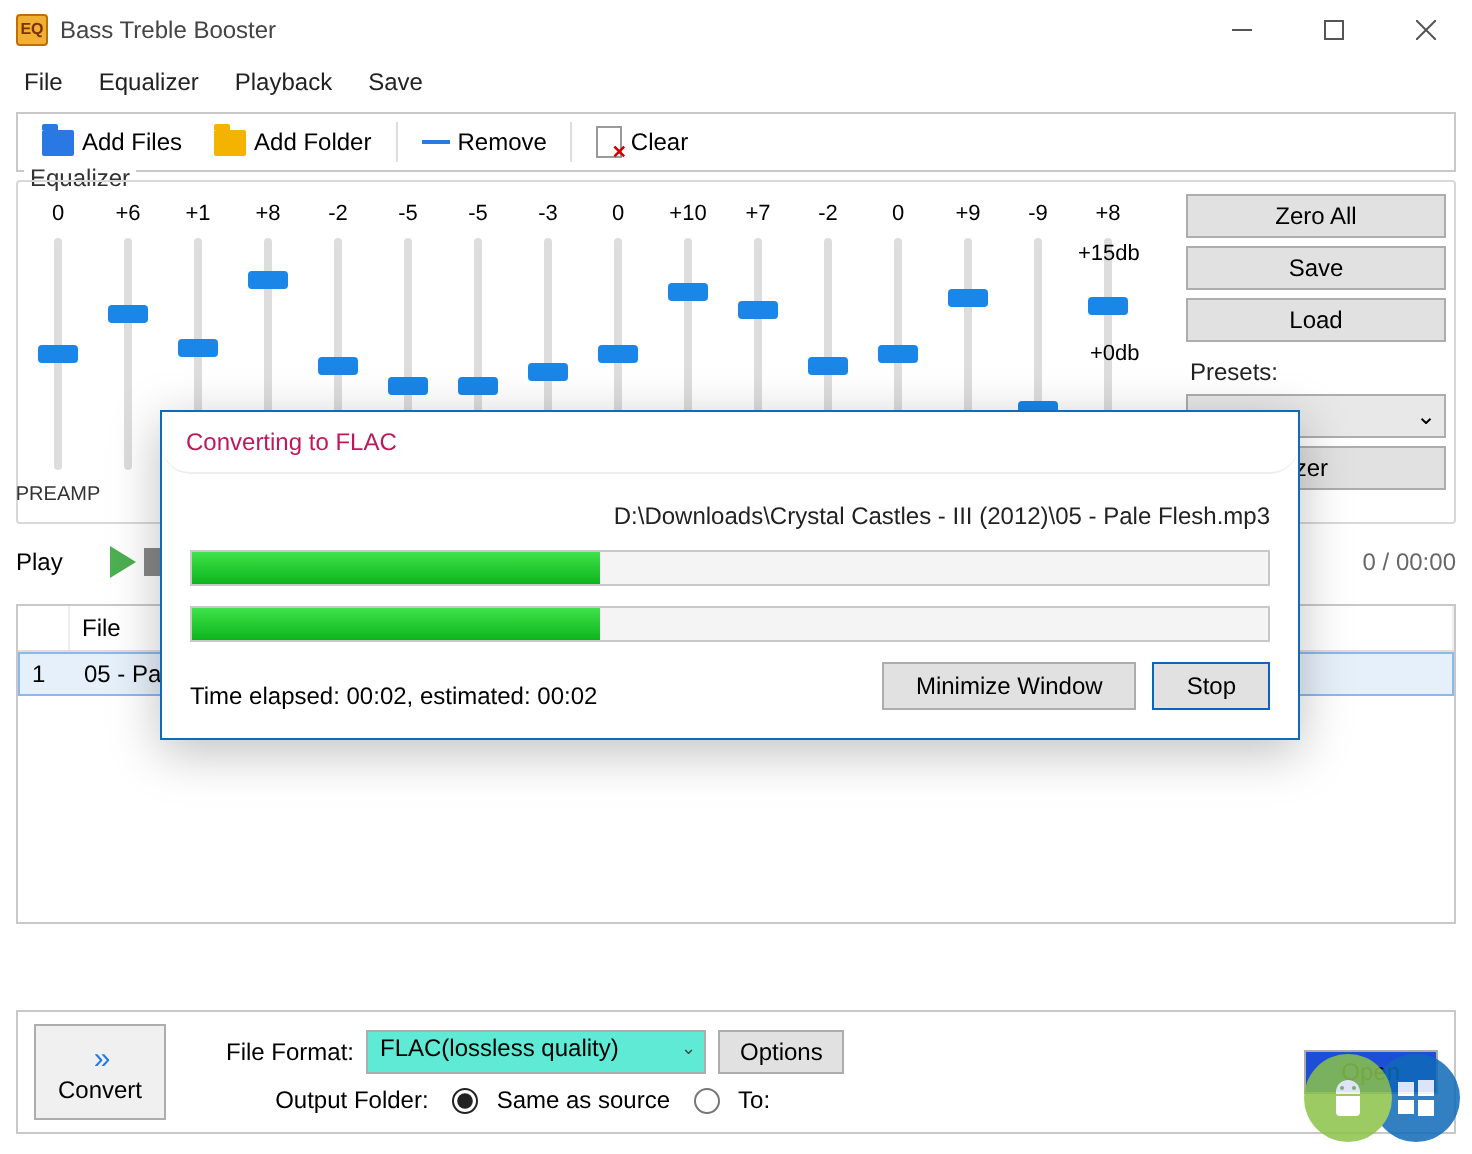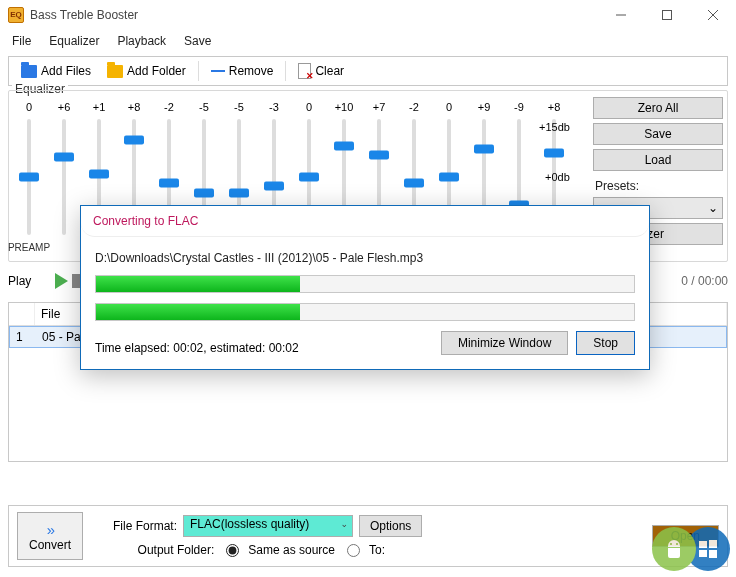--- a/index.html
+++ b/index.html
@@ -212,21 +212,21 @@
   .form-row { display:flex; align-items:center; gap:6px;justify-content:center; }
   .form-row label { width:84px; text-align:right; }
   .select {
     border:1px solid #adadad; background:#5eead4; height:22px; width:170px;
     display:flex; align-items:center; justify-content:space-between; padding:0 4px 4px 6px;
   }
   .select .chev { font-size:9px; color:#444; }
   .smallbtn { border:1px solid #adadad; background:#e1e1e1; height:22px; padding:0 10px; line-height:20px; }
   input[type=radio]{ accent-color:#222; margin:0 3px 0 6px;}
 
-  .open-btn { border:1px solid #adadad; background:#a16207; height:22px; padding:0 18px; line-height:20px; }
+  .open-btn { border:1px solid #adadad; background:#1d4ed8; height:22px; padding:0 18px; line-height:20px; }
 
   
   .watermark {
     position:absolute; right:6px; bottom:6px; display:flex; align-items:center; gap:-4px;
     opacity:.85; z-index:50;
   }
   .circ { width:44px; height:44px; border-radius:50%; display:flex; align-items:center; justify-content:center; color:#fff; }
   .circ.green { background:#8bc34a; margin-right:-10px; z-index:2;}
   .circ.blue2 { background:#0f6ab8; z-index:1;}
 
@@ -240,21 +240,21 @@
     box-shadow: 0 6px 24px rgba(0,0,0,.25);
     z-index: 100;
   }
   .modal .m-title {
     background:#fff; color:#be185d;
     padding: 8px 12px;
     border-bottom: 1px solid #eee;
     border-radius: 14px;
   }
   .modal .m-body { padding: 8px 14px 14px 14px; }
-  .m-path { color:#222; margin: 6px 0 10px 0; }
+  .m-path { color:#222; margin: 6px 0 10px 0; text-align: right; }
   .progress {
     height: 18px;
     border: 1px solid #c8c8c8;
     background: #f4f4f4;
     position: relative;
     margin-bottom: 10px;
   }
   .progress .bar {
     position:absolute; left:0; top:0; bottom:0;
     background: linear-gradient(to bottom, #3fe24a, #0db51c);

